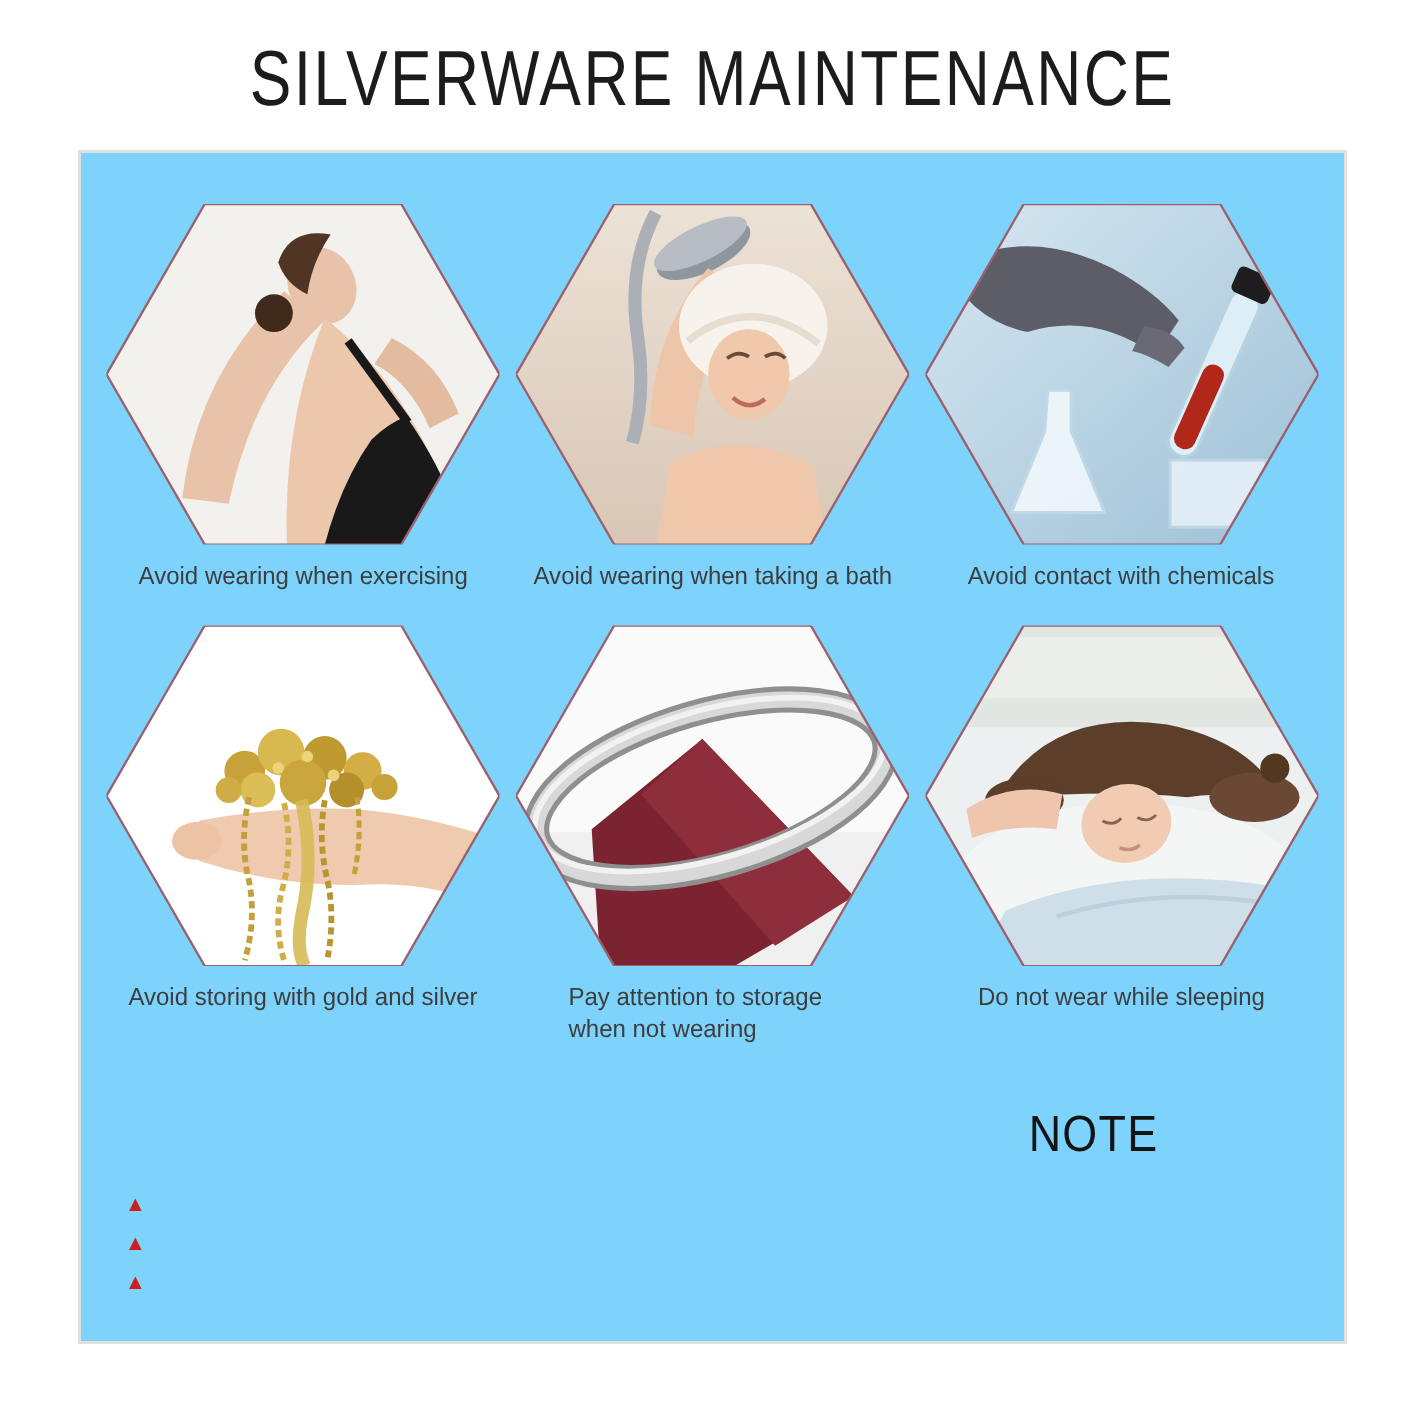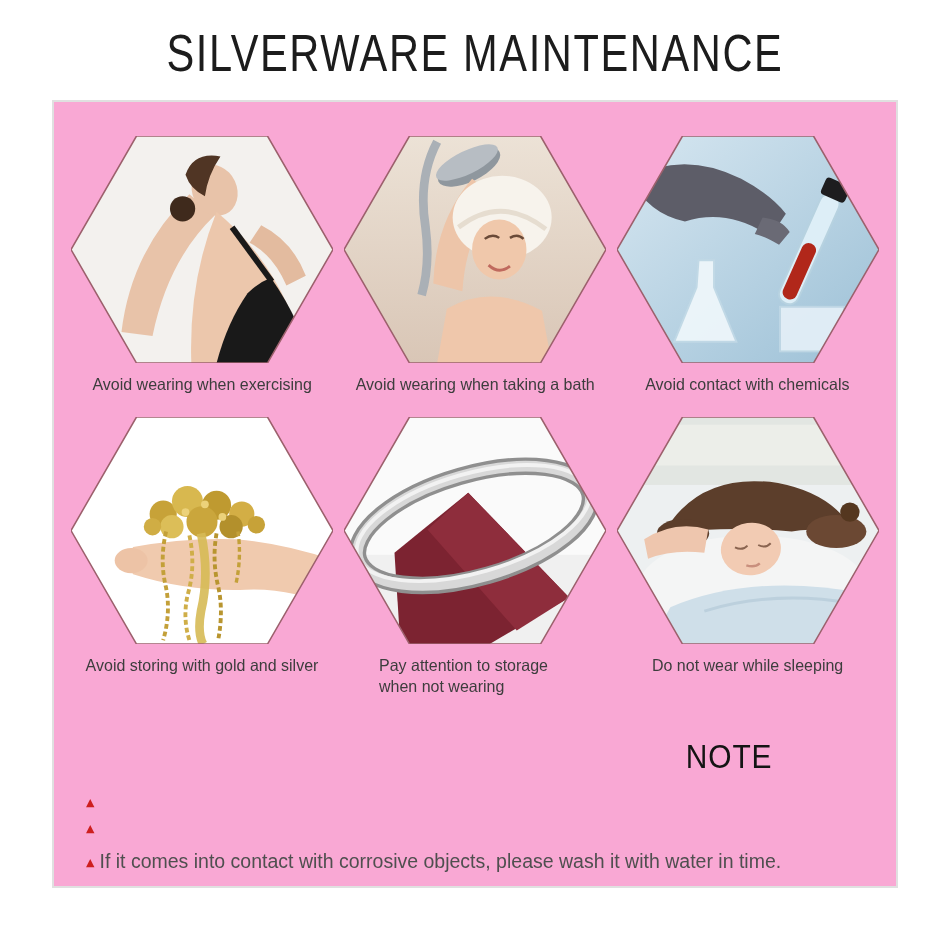--- a/index.html
+++ b/index.html
@@ -24,21 +24,22 @@
     transform: scaleX(0.80);
     transform-origin: 50% 50%;
     white-space: nowrap;
   }
 
   
   .panel {
     width: 846px;
     margin: 8px auto 0;
     border: 2px solid #e0e0e0;
-    background: #f9a8d4;
+    background: #7dd3fc;
+    padding-bottom: 18px;
   }
 
   
   .tips {
     display: grid;
     grid-template-columns: repeat(3, 1fr);
     padding: 34px 12px 0;
     justify-items: center;
   }
   .tip {
@@ -275,19 +276,18 @@
       <h2 class="note-heading">NOTE</h2>
       <div class="note-list">
         <div class="note-item">
           <span class="marker">▲</span>
         </div>
         <div class="note-item">
           <span class="marker">▲</span>
         </div>
         <div class="note-item">
           <span class="marker">▲</span>
-          <span class="note-text">If it comes into contact with corrosive objects, please wash it with water in time.</span>
         </div>
       </div>
     </div>
 
   </div>
 </div>
 
 </body></html>

